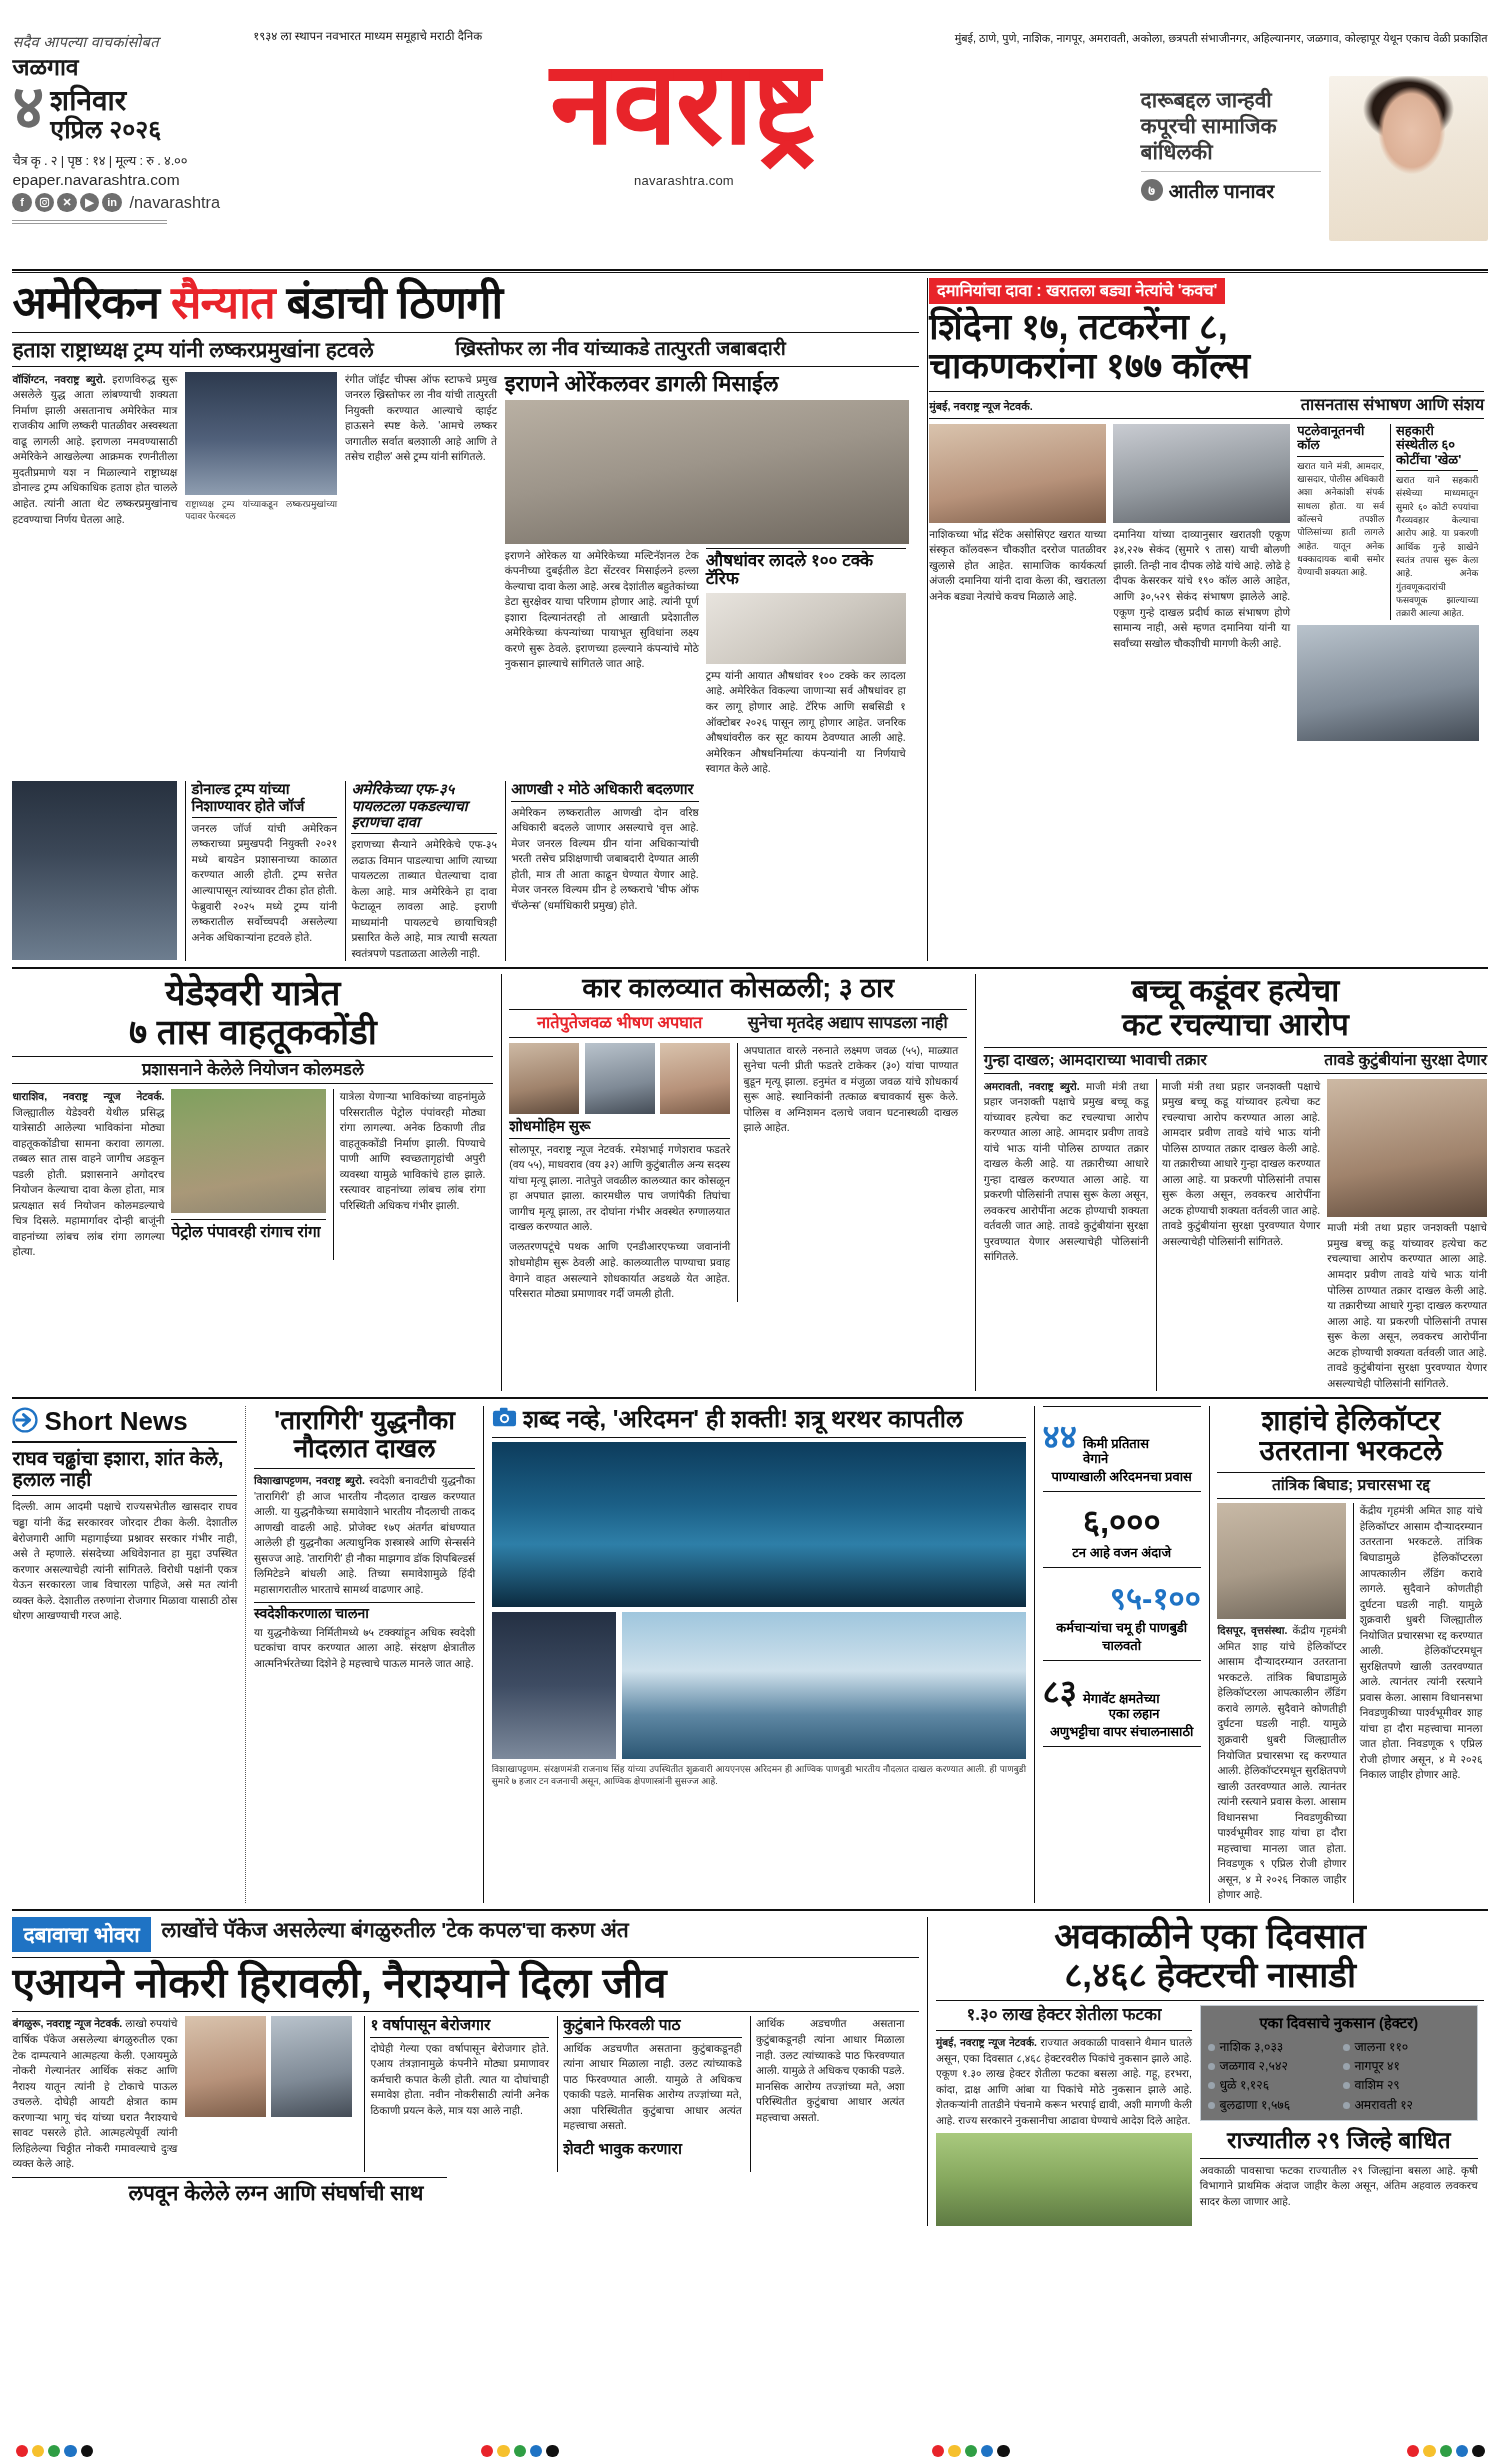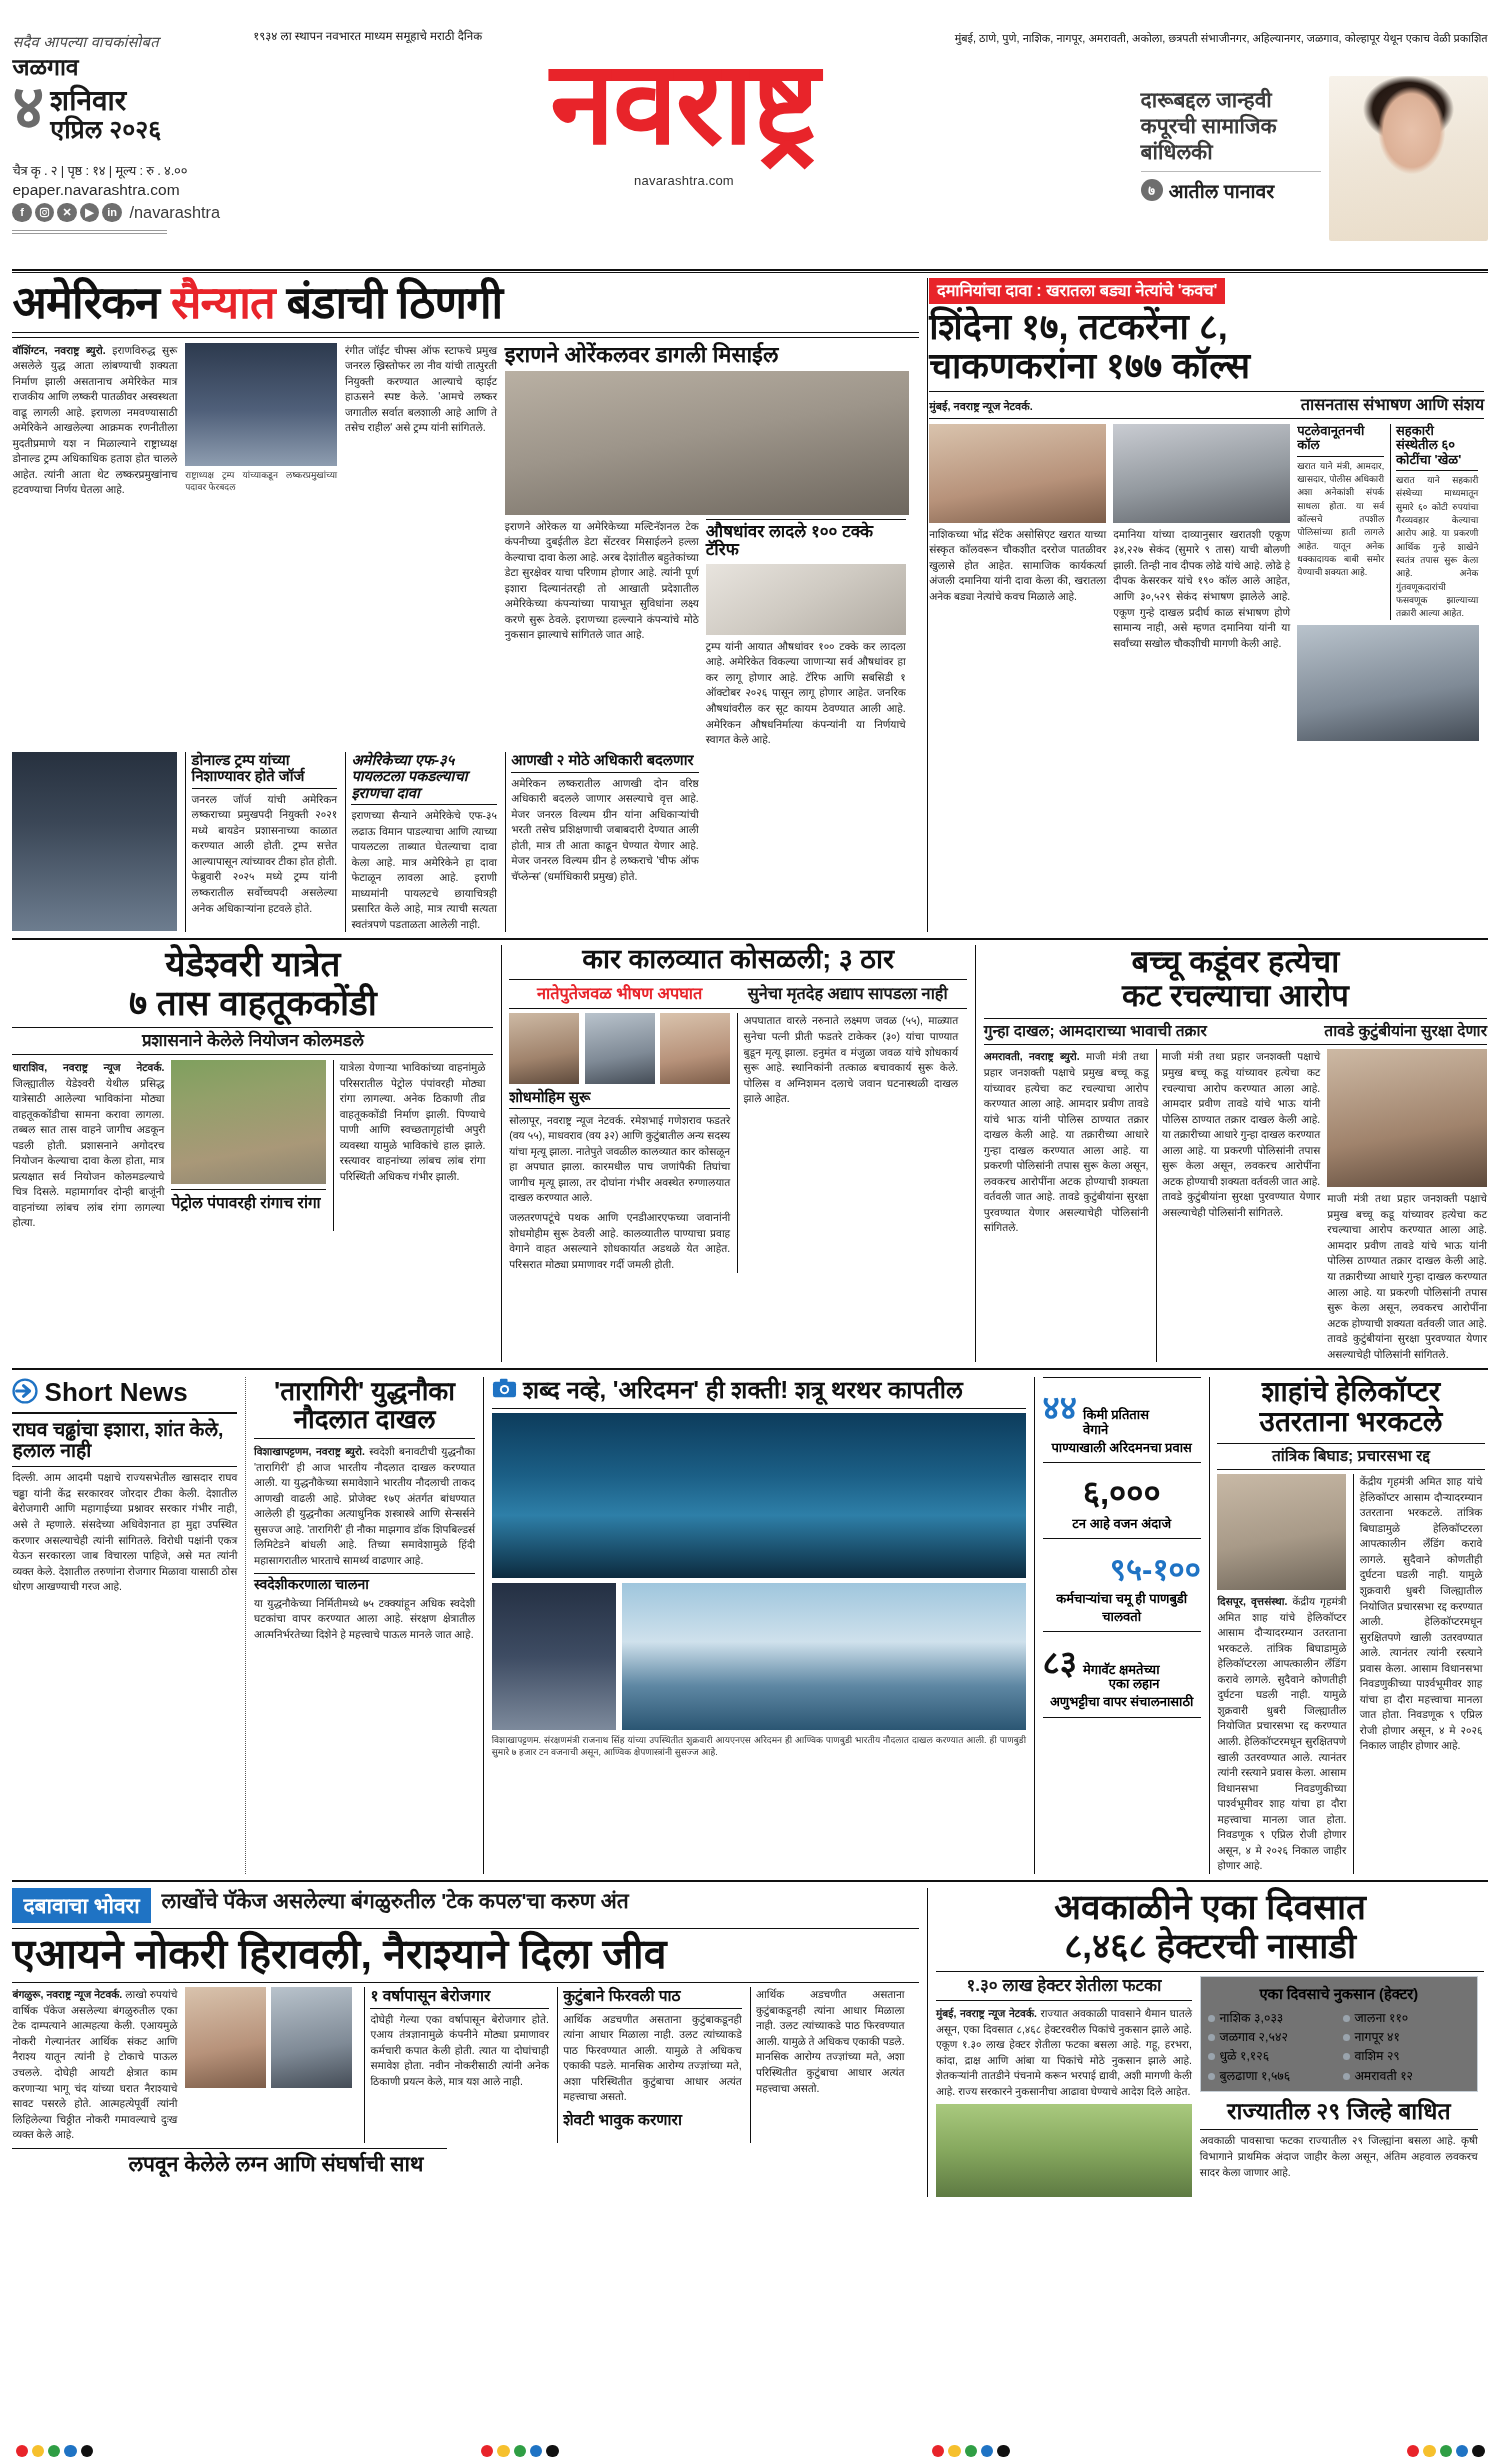--- a/index.html
+++ b/index.html
@@ -16,21 +16,21 @@
   
   .masthead { display:flex; position:relative; height:256px; }
   .mh-left { width:233px; padding-top:20px; }
   .mh-tag { font-size:14.7px; color:#4a4a4a; font-style:italic; margin-bottom:4.7px; letter-spacing:0.2px;}
   .mh-city { font-size:23px; font-weight:bold; color:#1a1a1a; line-height:1; margin-bottom:3.1px;}
   .mh-daterow { display:flex; align-items:flex-start; gap:6.2px; }
   .mh-daynum { font-size:61px; font-weight:bold; color:#6b6b6b; line-height:.85; }
   .mh-dayinfo { padding-top:4.7px; }
   .mh-weekday { font-size:28px; font-weight:bold; color:#1a1a1a; line-height:1.05; }
   .mh-monthyear { font-size:25px; font-weight:bold; color:#1a1a1a; line-height:1.05; }
-  .mh-meta { font-size:13px; color:#2a2a2a; margin-top:19px; letter-spacing:-0.2px;}
+  .mh-meta { font-size:13px; color:#2a2a2a; margin-top:9px; letter-spacing:-0.2px;}
   .mh-epaper { font-size:15.5px; color:#2a2a2a; margin-top:2.3px; }
   .mh-social { display:flex; align-items:center; gap:3.1px; margin-top:3.1px; }
   .soc { width:19.4px; height:19.4px; border-radius:50%; background:#6e6e6e; color:#fff;
          display:flex; align-items:center; justify-content:center; font-size:11px; font-weight:bold; }
   .soc svg { width:11px; height:11px; fill:#fff; }
   .mh-handle { font-size:16.3px; color:#3a3a3a; margin-left:4.7px; }
 
   .mh-center { flex:1; text-align:center; position:relative; }
   .mh-estd { font-size:11.6px; color:#111; text-align:left; padding-left:7.8px; padding-top:17px; }
   .logo {
@@ -166,20 +166,28 @@
 
   <div style="display:flex; gap:7.8px;">
 
     <div style="width:907px;">
       <div class="hl hl-xxl" style="letter-spacing:-0.8px;">
         <span>अमेरिकन</span>
         <span class="red">सैन्यात</span>
         <span>बंडाची ठिणगी</span>
       </div>
       <div class="hrule" style="margin:4.7px 0 3.9px;"></div>
+      <div style="display:flex; gap:7.8px;">
+        <div style="width:435px;">
+          <div class="sub" style="font-size:21px;">हताश राष्ट्राध्यक्ष ट्रम्प यांनी लष्करप्रमुखांना हटवले</div>
+        </div>
+        <div style="width:458px;">
+          <div class="sub" style="font-size:19.4px;">ख्रिस्तोफर ला नीव यांच्याकडे तात्पुरती जबाबदारी</div>
+        </div>
+      </div>
       <div class="hrule" style="margin:3.9px 0 4.7px;"></div>
 
       <div style="display:flex; gap:7.8px;">
 
         <div style="width:165px;">
           <div class="body">
             <span class="dline">वॉशिंग्टन, नवराष्ट्र ब्युरो.</span>
             <span>इराणविरुद्ध सुरू असलेले युद्ध आता लांबण्याची शक्यता निर्माण झाली असतानाच अमेरिकेत मात्र राजकीय आणि लष्करी पातळीवर अस्वस्थता वाढू लागली आहे. इराणला नमवण्यासाठी अमेरिकेने आखलेल्या आक्रमक रणनीतीला मुदतीप्रमाणे यश न मिळाल्याने राष्ट्राध्यक्ष डोनाल्ड ट्रम्प अधिकाधिक हताश होत चालले आहेत. त्यांनी आता थेट लष्करप्रमुखांनाच हटवण्याचा निर्णय घेतला आहे.</span>
           </div>
         </div>

